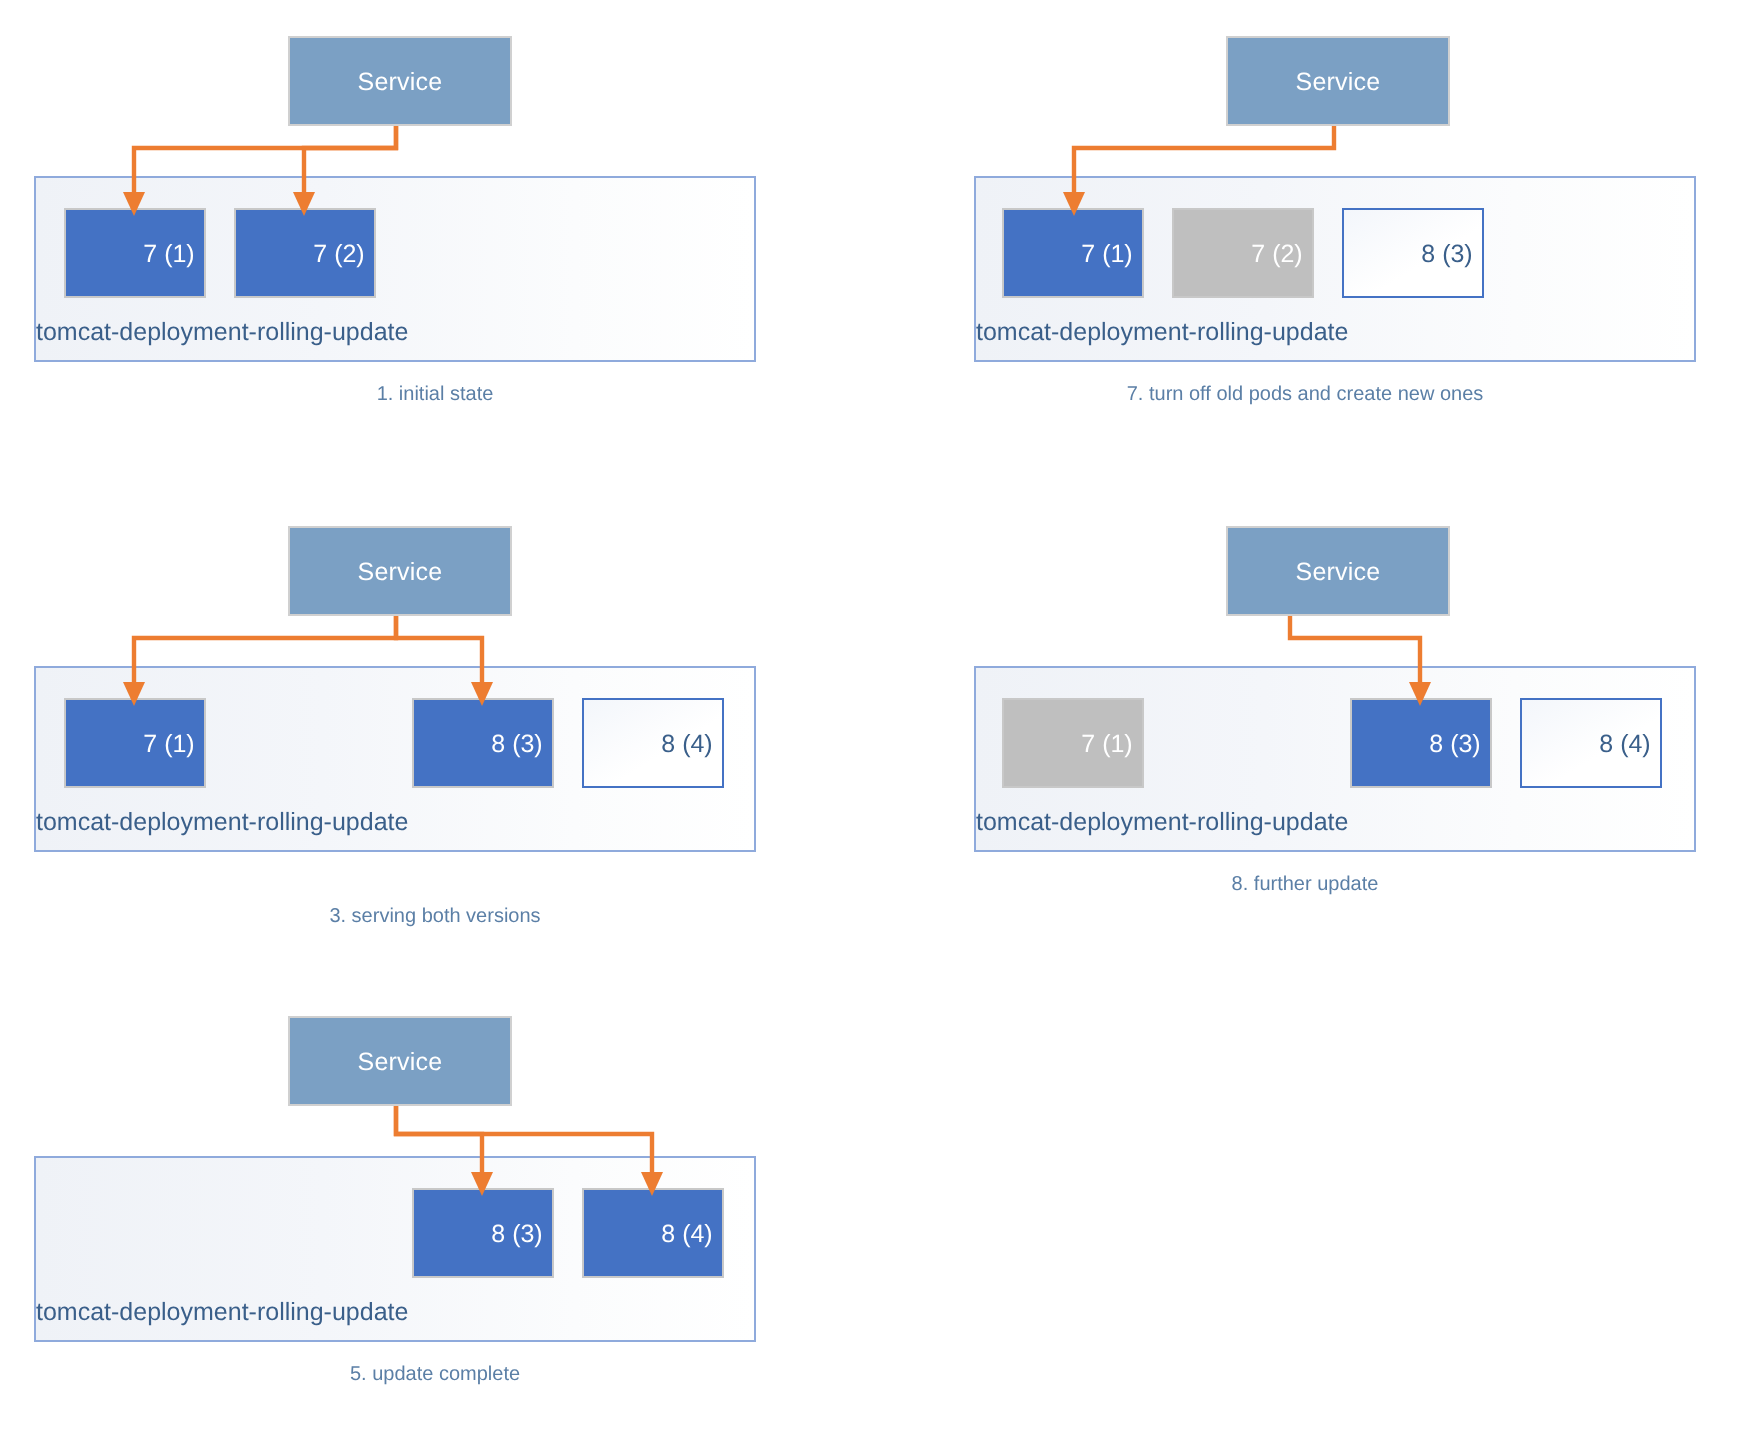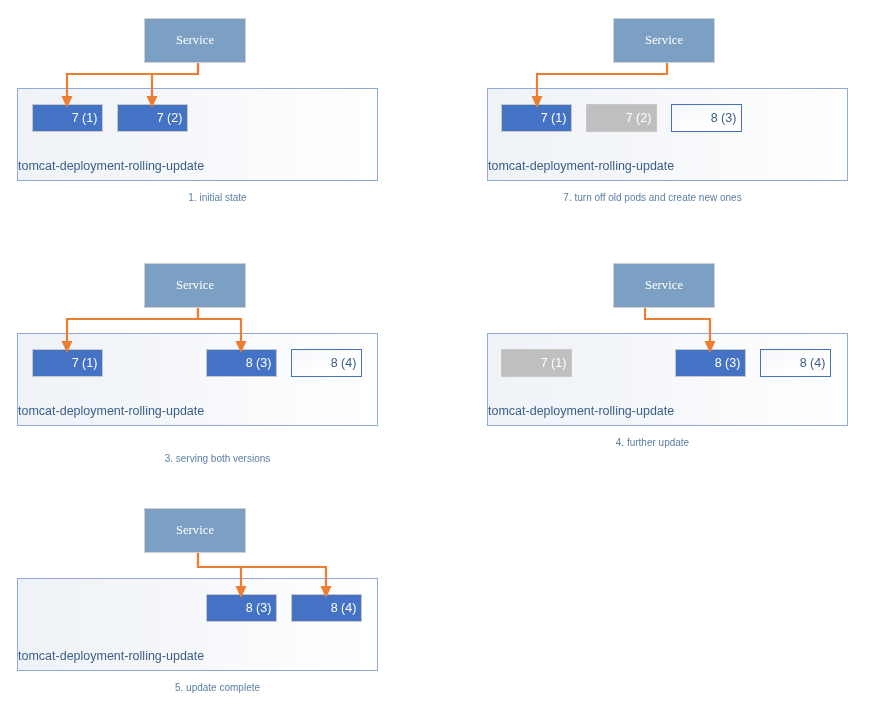--- a/index.html
+++ b/index.html
@@ -21,33 +21,32 @@
     height: 718px;
   }
   .panel {
     position: absolute;
     width: 435px;
     height: 225px;
   }
   
   .service-box {
     position: absolute;
-    width: 102px;
+    width: 112px;
     height: 45px;
     background: #7BA0C4;
     border: 1px solid #D0D0D0;
     box-sizing: border-box;
     display: flex;
     align-items: center;
     justify-content: center;
     color: #FFFFFF;
     font-size: 12.5px;
     letter-spacing: 0.1px;
     z-index: 4;
-    font-family: Liberation Serif, serif;
   }
   
   .deployment {
     position: absolute;
     width: 361px;
     height: 93px;
     background: linear-gradient(to right, #EFF2F7 0%, #F4F6FA 40%, #FBFCFD 75%, #FFFFFF 100%);
     border: 1px solid #8FAADC;
     box-sizing: border-box;
     z-index: 1;
@@ -58,21 +57,21 @@
     right: 0;
     bottom: 7px;
     text-align: left;
     font-size: 12.5px;
     color: #3A5F8A;
   }
   
   .pod {
     position: absolute;
     width: 71px;
-    height: 28px;
+    height: 45px;
     box-sizing: border-box;
     display: flex;
     align-items: center;
     justify-content: center;
     font-size: 12.5px;
     z-index: 3;
     padding-left: 34px;
   }
   .pod.blue {
     background: #4472C4;
@@ -218,21 +217,21 @@
     </div>
     <div class="pod outline" style="left:325px; top:104px;">
       <span>8 (4)</span>
     </div>
 
     <svg class="arrows" viewBox="0 0 435 225">
       <path d="M210,63 L210,74 L275,74 L275,96" fill="none" stroke="#ED7D31" stroke-width="2.2"></path>
       <path d="M269.5,96 L280.5,96 L275,108 Z" fill="#ED7D31"></path>
     </svg>
 
-    <div class="caption" style="top:192px;">4. further update</div>
+    <div class="caption" style="top:192px;">8. further update</div>
   </div>
 
   <div class="panel" style="left:0px; top:490px;">
 
     <div class="service-box" style="left:144px; top:18px;">
       <span>Service</span>
     </div>
 
     <div class="deployment" style="left:17px; top:88px;">
       <div class="deployment-label">tomcat-deployment-rolling-update</div>

